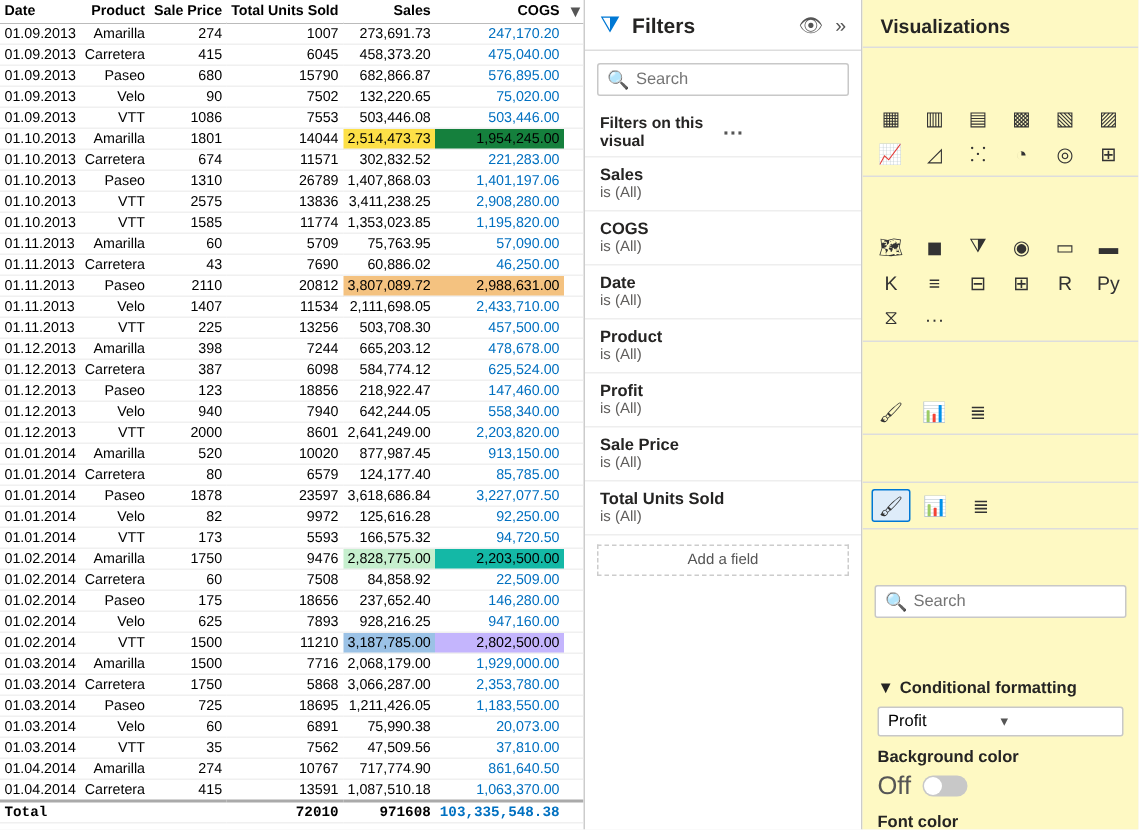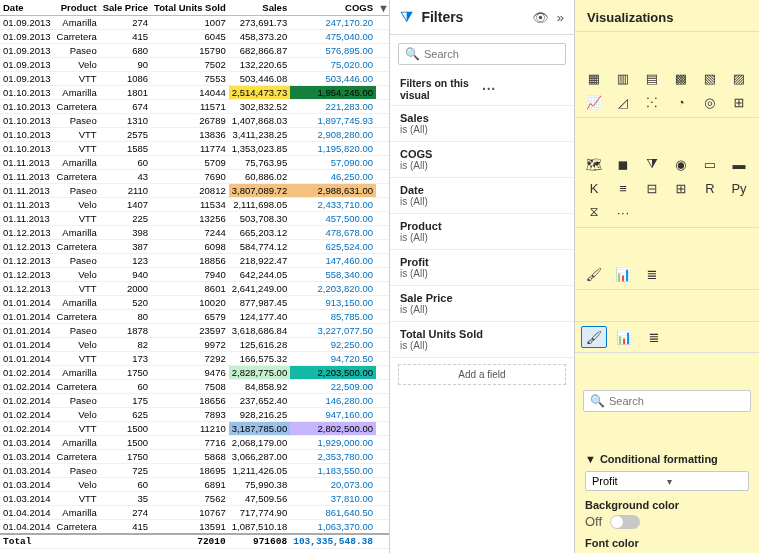--- a/index.html
+++ b/index.html
@@ -193,21 +193,21 @@
     .cond-format-row-label {
       font-size: 11px;
       font-weight: 600;
       color: #252423;
       margin-bottom: 3px;
     }
     .toggle-row {
       display: flex;
       align-items: center;
       gap: 8px;
-      font-size: 13px;
+      font-size: 17px;
     }
     .toggle-off { color: #555; }
     .toggle-track {
       width: 30px;
       height: 14px;
       background: #c8c8c8;
       border-radius: 7px;
       position: relative;
       cursor: pointer;
       display: inline-block;
@@ -315,21 +315,21 @@
             <td>302,832.52</td>
             <td>221,283.00</td>
             <td></td>
           </tr>
           <tr>
             <td>01.10.2013</td>
             <td>Paseo</td>
             <td>1310</td>
             <td>26789</td>
             <td>1,407,868.03</td>
-            <td>1,897,745.93</td>
+            <td>1,401,197.06</td>
             <td></td>
           </tr>
           <tr>
             <td>01.10.2013</td>
             <td>VTT</td>
             <td>2575</td>
             <td>13836</td>
             <td>3,411,238.25</td>
             <td>2,908,280.00</td>
             <td></td>
@@ -466,21 +466,21 @@
             <td>82</td>
             <td>9972</td>
             <td>125,616.28</td>
             <td>92,250.00</td>
             <td></td>
           </tr>
           <tr>
             <td>01.01.2014</td>
             <td>VTT</td>
             <td>173</td>
-            <td>7292</td>
+            <td>5593</td>
             <td>166,575.32</td>
             <td>94,720.50</td>
             <td></td>
           </tr>
           <tr>
             <td>01.02.2014</td>
             <td>Amarilla</td>
             <td>1750</td>
             <td>9476</td>
             <td style="background: rgb(198, 239, 206); color: rgb(0, 0, 0);">2,828,775.00</td>

